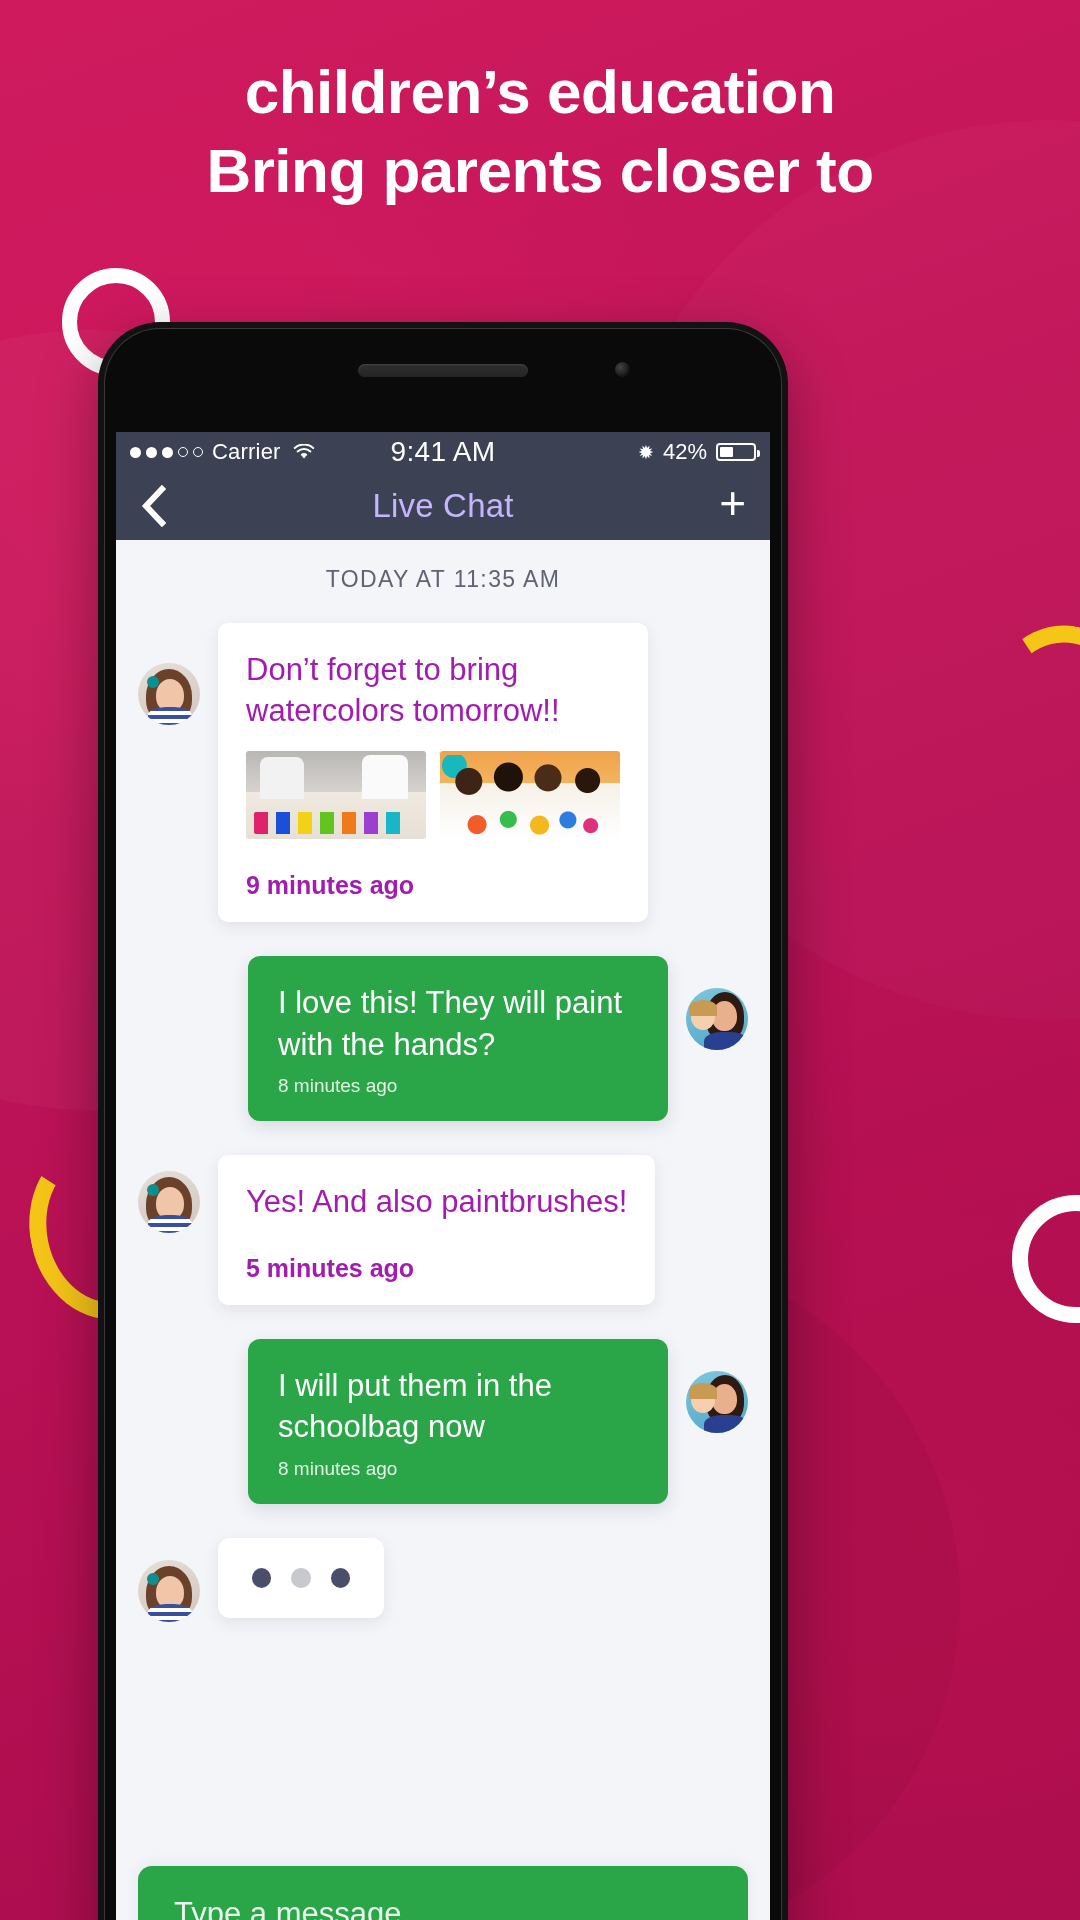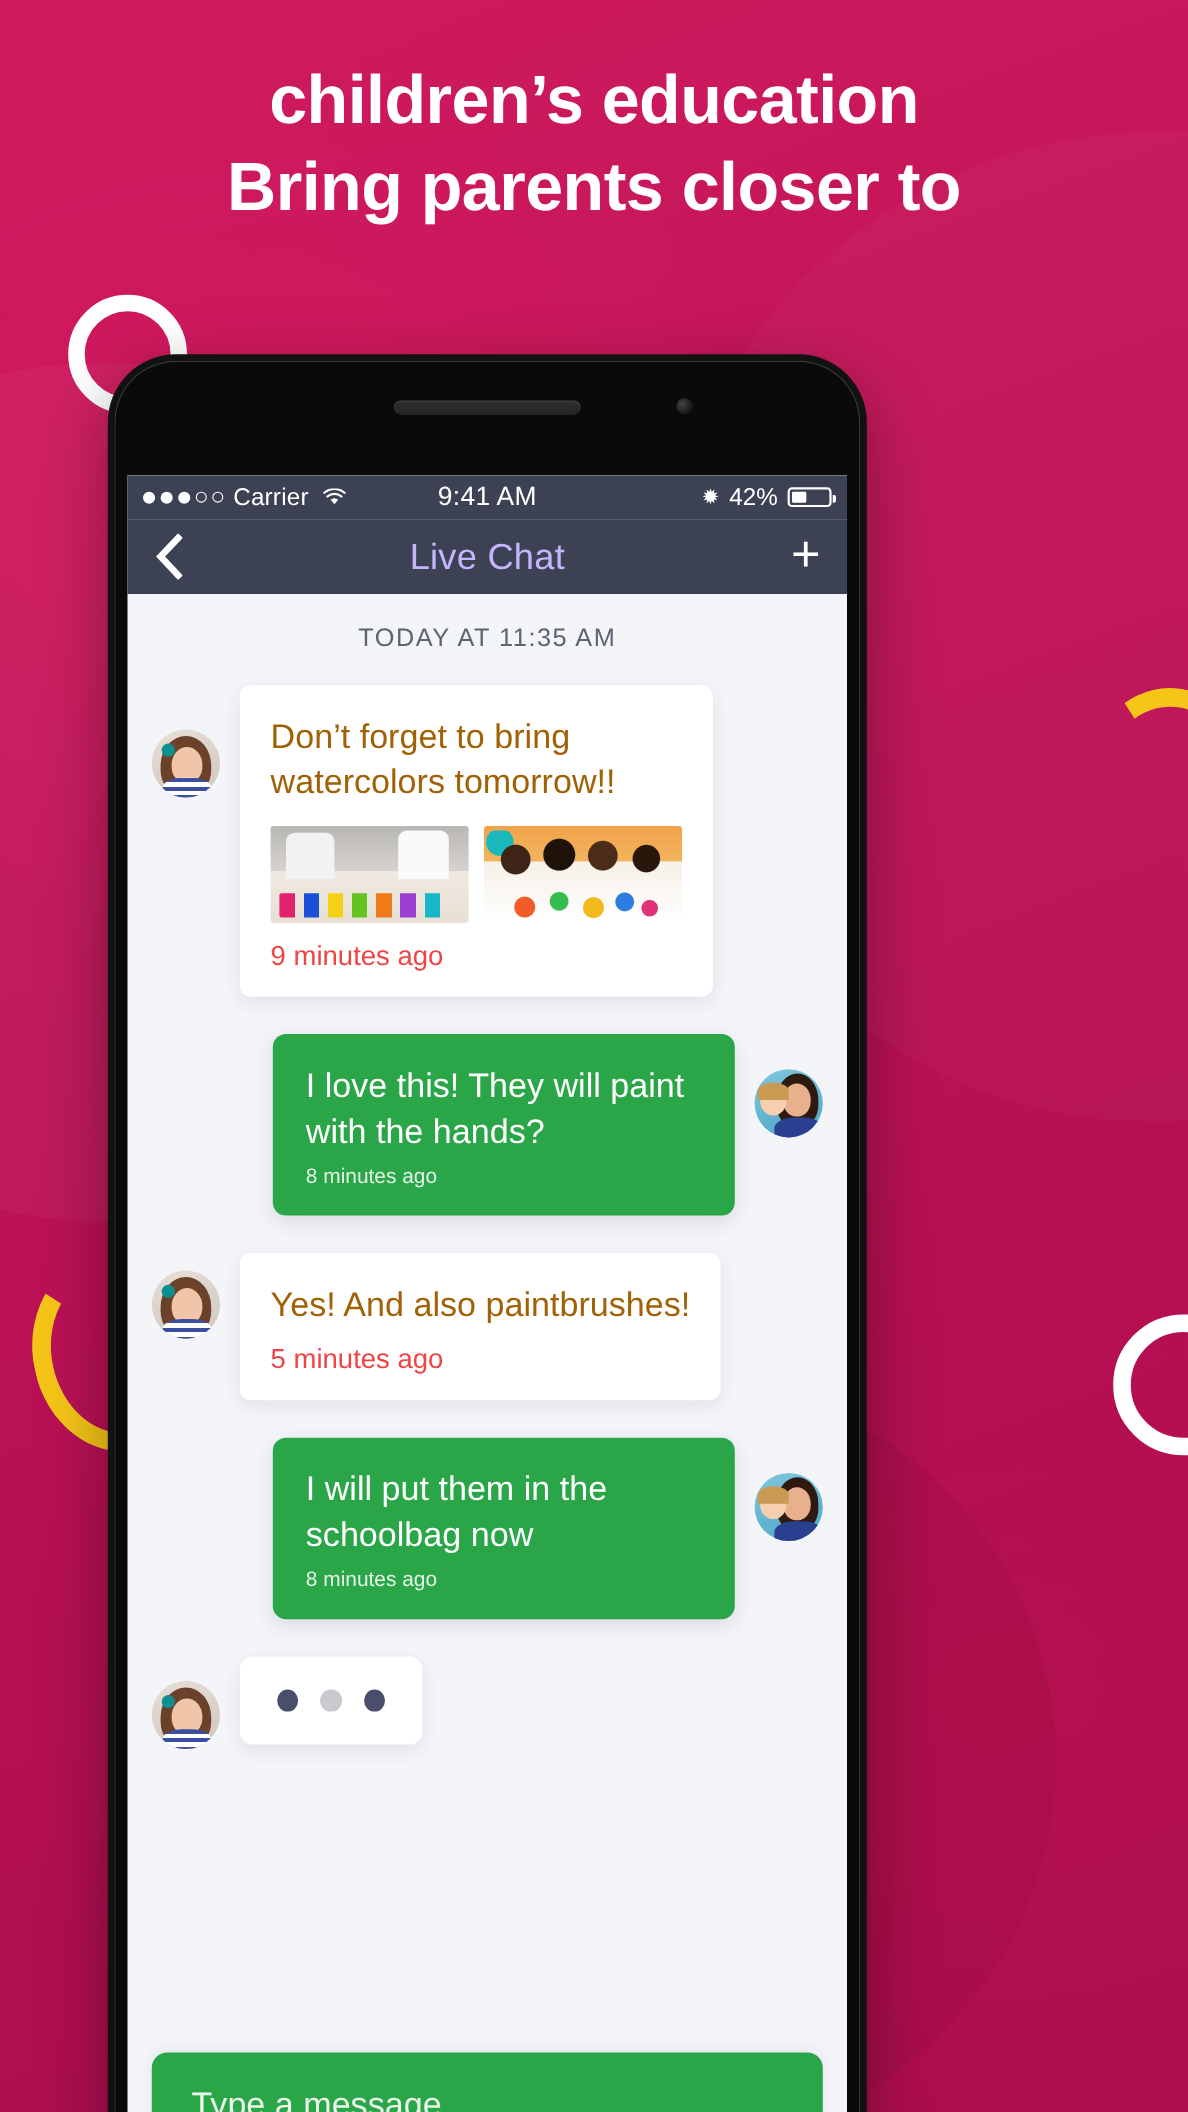--- a/index.html
+++ b/index.html
@@ -115,21 +115,21 @@
   }
   .sb-left { display:flex; align-items:center; gap:9px; }
   .dots { display:flex; gap:5px; align-items:center; }
   .dot { width:11px; height:11px; border-radius:50%; background:#ffffff; }
   .dot.hollow { background:transparent; border:1.8px solid #ffffff; width:10px; height:10px; }
   .carrier { font-size:22px; letter-spacing:0.2px; }
   .wifi { width:22px; height:16px; position:relative; margin-left:3px; }
   .wifi svg { display:block; }
   .sb-time {
     position:absolute; left:50%; transform:translateX(-50%);
-    font-size:24px; letter-spacing:0.3px;
+    font-size:28px; letter-spacing:0.3px;
   }
   .sb-right {
     margin-left:auto; display:flex; align-items:center; gap:9px;
   }
   .bt { font-size:19px; line-height:1; }
   .batt-pct { font-size:22px; }
   .batt {
     width:40px; height:18px; border:2px solid #ffffff;
     border-radius:4px; position:relative; display:flex; align-items:center;
     padding:2px;
@@ -232,24 +232,24 @@
 
   
   .bubble-in {
     background:#ffffff;
     border-radius:10px;
     box-shadow:0 5px 16px rgba(40,45,70,0.09);
     padding:26px 28px 22px 28px;
     max-width:430px;
   }
   .bubble-in .txt {
-    color:#a16207; font-size:31px; line-height:1.33;
+    color:#a21caf; font-size:31px; line-height:1.33;
   }
   .bubble-in .time {
-    color:#ef4444; font-size:25px; margin-top:16px;
+    color:#a21caf; font-size:25px; margin-top:32px;font-weight:bold;
   }
   .bubble-out {
     background:#2aa648;
     border-radius:12px;
     box-shadow:0 6px 18px rgba(40,45,70,0.12);
     padding:26px 28px 24px 30px;
     max-width:420px;
   }
   .bubble-out .txt {
     color:#ffffff; font-size:31px; line-height:1.33;

